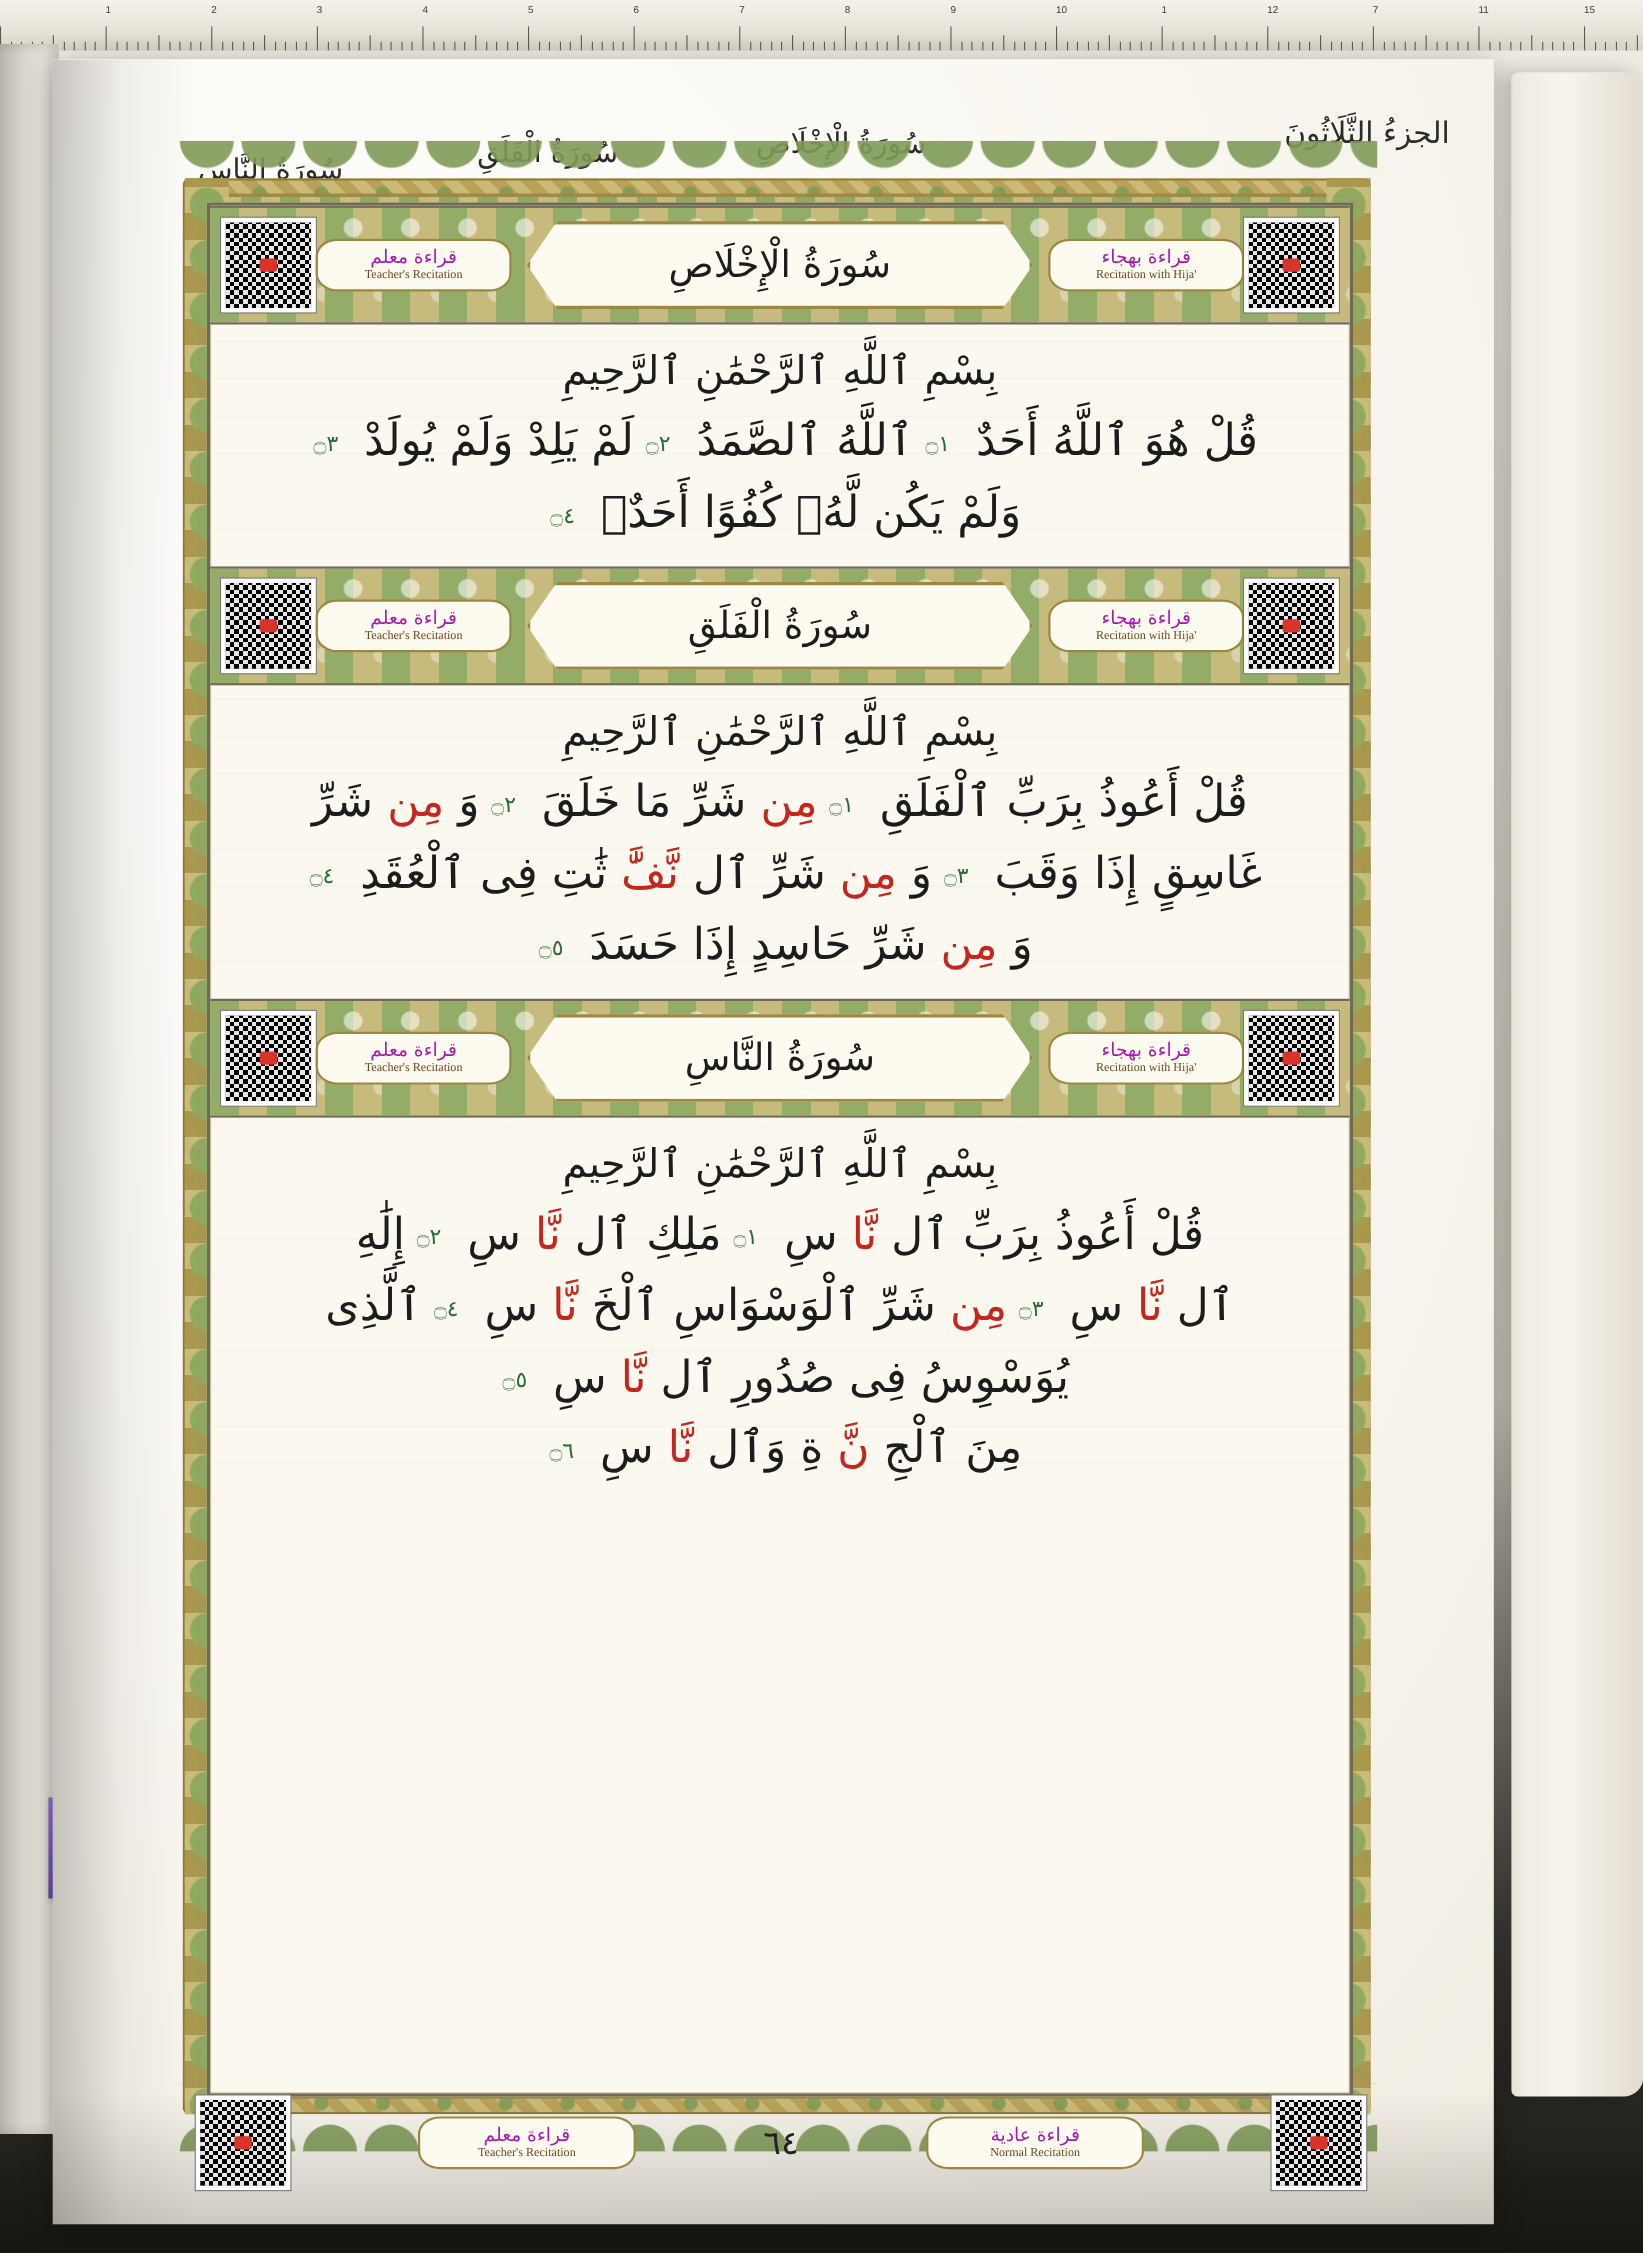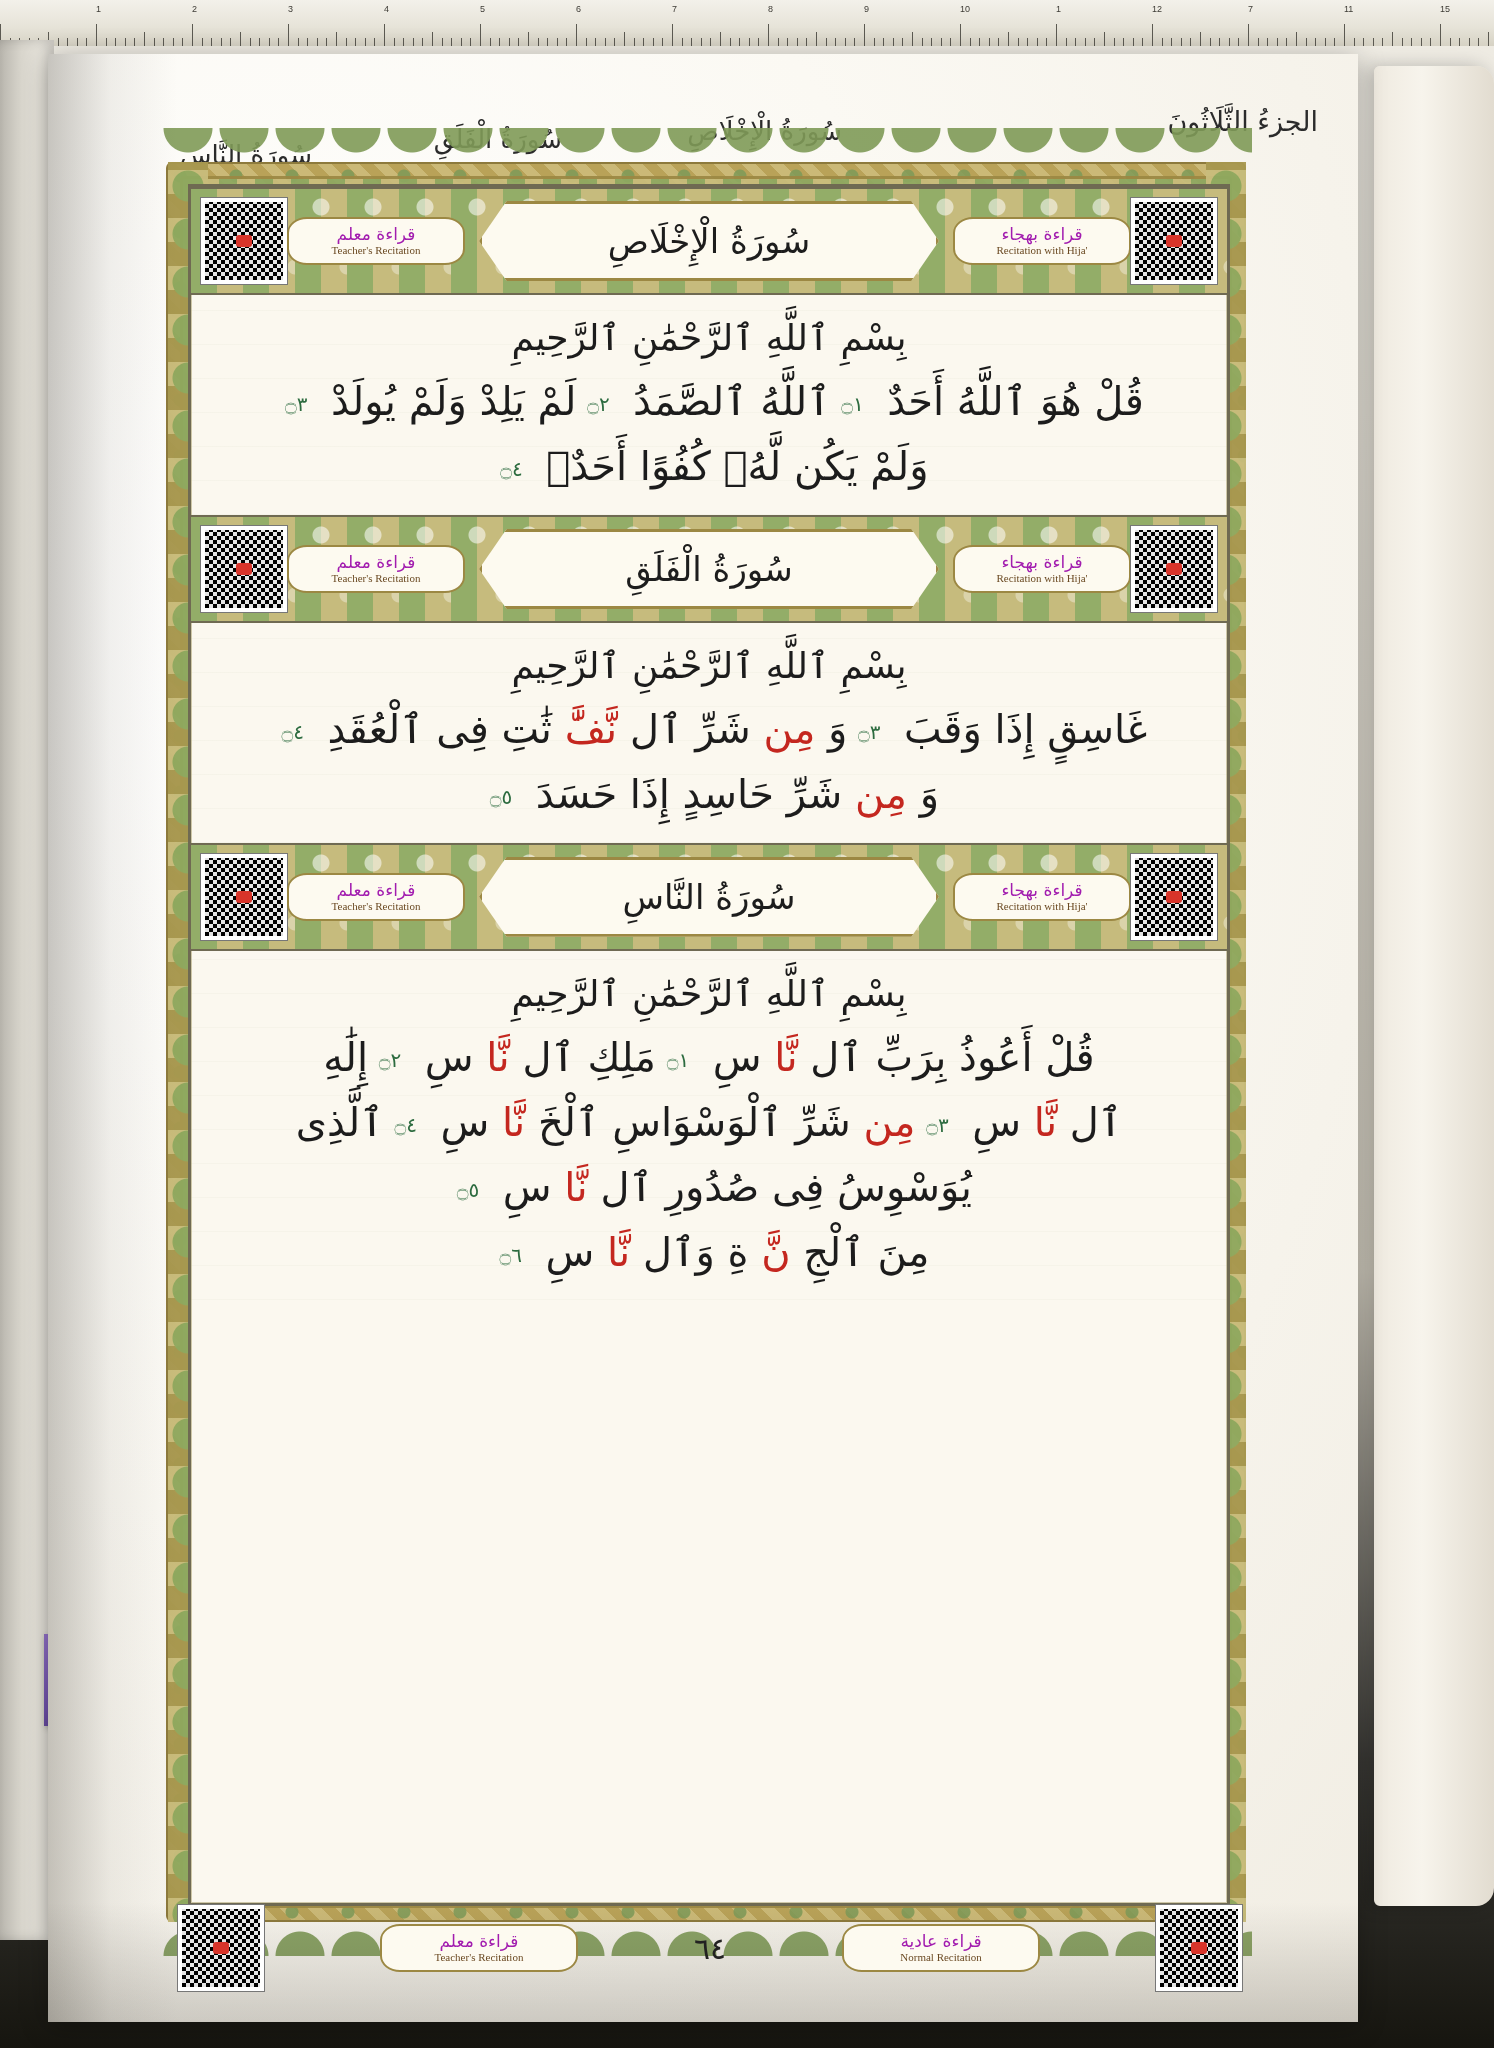--- a/index.html
+++ b/index.html
@@ -541,20 +541,21 @@
               <div class="name">سُورَةُ الْفَلَقِ</div>
             </div>
             <div class="recit-badge">
               <div class="ar">قراءة بهجاء</div>
               <div class="en">Recitation with Hija'</div>
             </div>
             <div class="qr"></div>
           </div>
           <div class="surah-body">
             <div class="line basmala">بِسْمِ ٱللَّهِ ٱلرَّحْمَٰنِ ٱلرَّحِيمِ</div>
+            <div class="line"><span>قُلْ أَعُوذُ بِرَبِّ ٱلْفَلَقِ </span><span class="ayah-no">۝١</span><span class="red">مِن </span><span>شَرِّ مَا خَلَقَ </span><span class="ayah-no">۝٢</span><span>وَ </span><span class="red">مِن </span><span>شَرِّ </span></div>
             <div class="line"><span>غَاسِقٍ إِذَا وَقَبَ </span><span class="ayah-no">۝٣</span><span>وَ </span><span class="red">مِن </span><span>شَرِّ ٱل </span><span class="red">نَّفَّٰ </span><span>ثَٰتِ فِى ٱلْعُقَدِ </span><span class="ayah-no">۝٤</span></div>
             <div class="line"><span>وَ </span><span class="red">مِن </span><span>شَرِّ حَاسِدٍ إِذَا حَسَدَ </span><span class="ayah-no">۝٥</span></div>
           </div>
           <div class="surah-banner">
             <div class="qr"></div>
             <div class="recit-badge">
               <div class="ar">قراءة معلم</div>
               <div class="en">Teacher's Recitation</div>
             </div>
             <div class="surah-cartouche">

